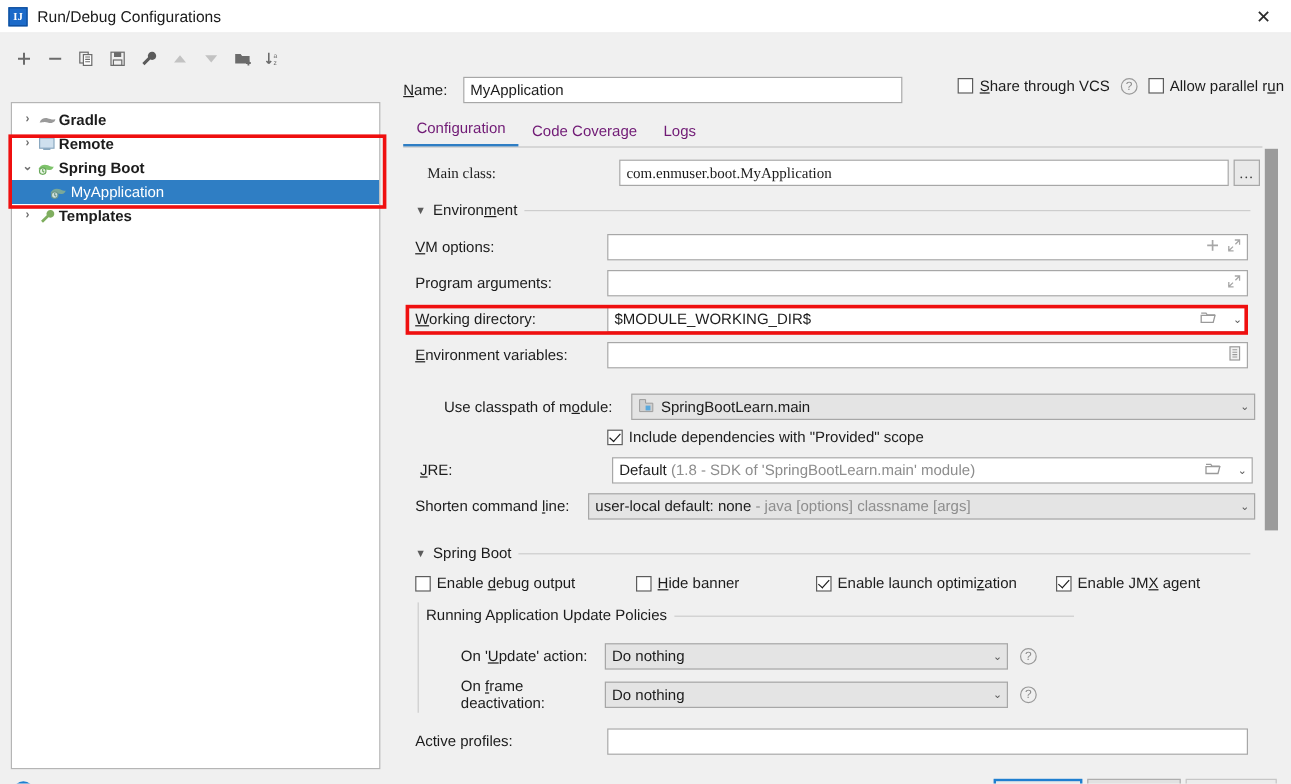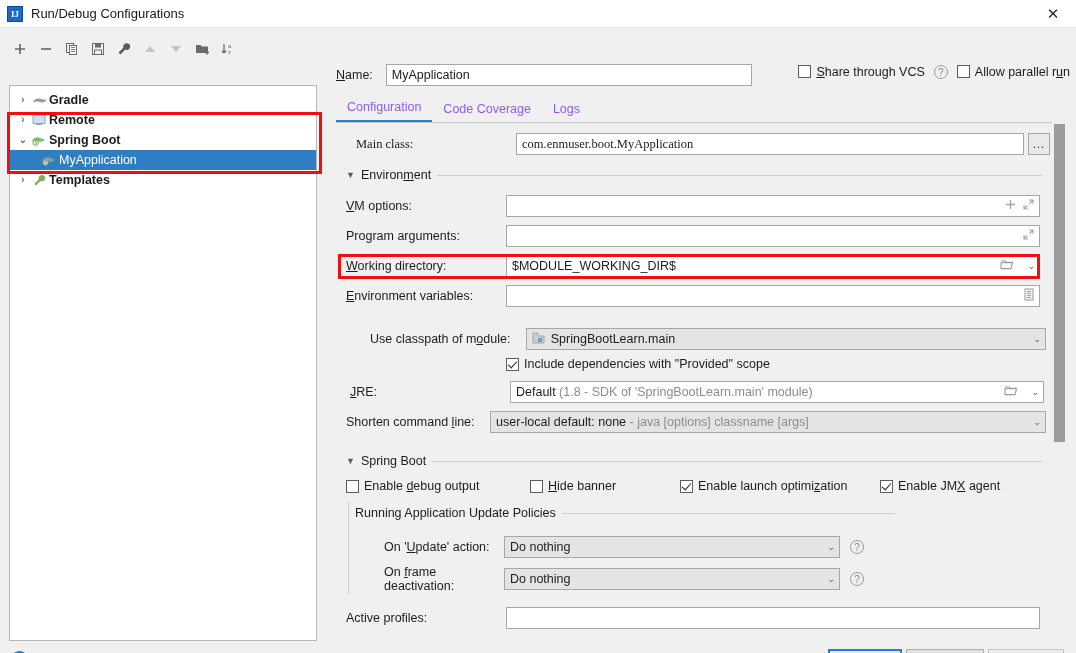--- a/index.html
+++ b/index.html
@@ -108,21 +108,21 @@
     color:#8a8a8a; font-size:10px; display:inline-flex; align-items:center;
     justify-content:center; flex:none;
   }
 
   
   .tabs {
     position:absolute; left:336px; top:68px; width:716px; height:27px;
     display:flex; align-items:flex-end; border-bottom:1px solid #c6c6c6;
   }
   .tab {
-    padding:0 11px 6px 11px; font-size:12.5px; color:#8b5cf6;margin-top:28px;
+    padding:0 11px 6px 11px; font-size:12.5px; color:#701a75;margin-top:28px;
   }
   .tab.active { border-bottom:2px solid #2f7ec4; }
 
   .content {
     position:absolute; left:336px; top:96px; width:716px; height:517px;
     overflow:hidden; background:#f0f0f0;
   }
   .row { position:absolute; display:flex; align-items:center; }
   .field {
     border:1px solid #a7a7a7; background:#ffffff; height:22px;

